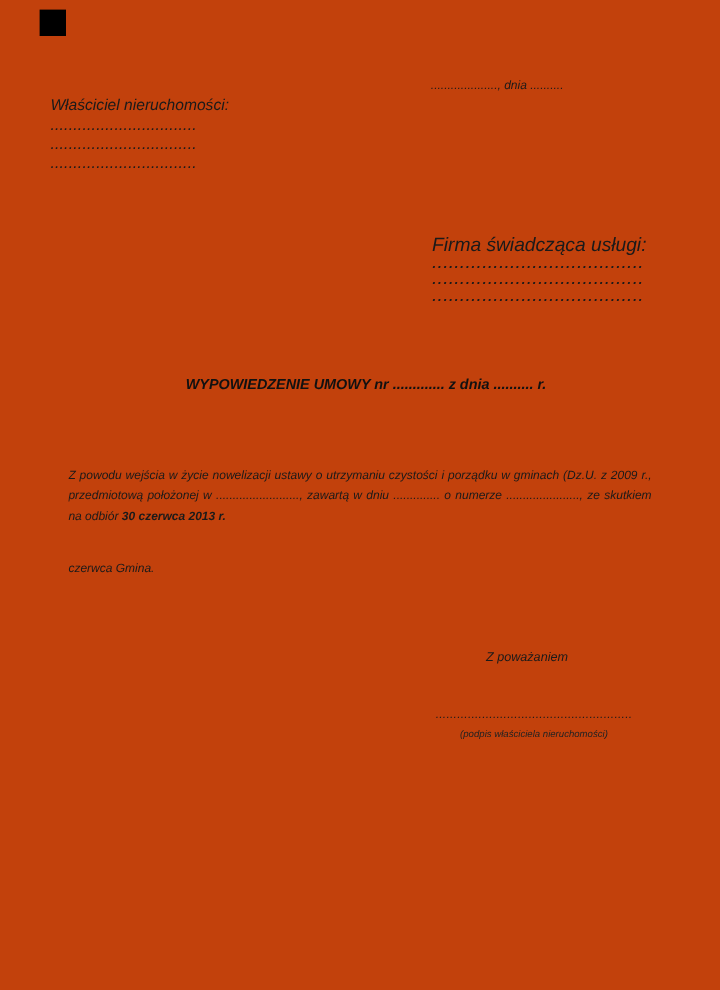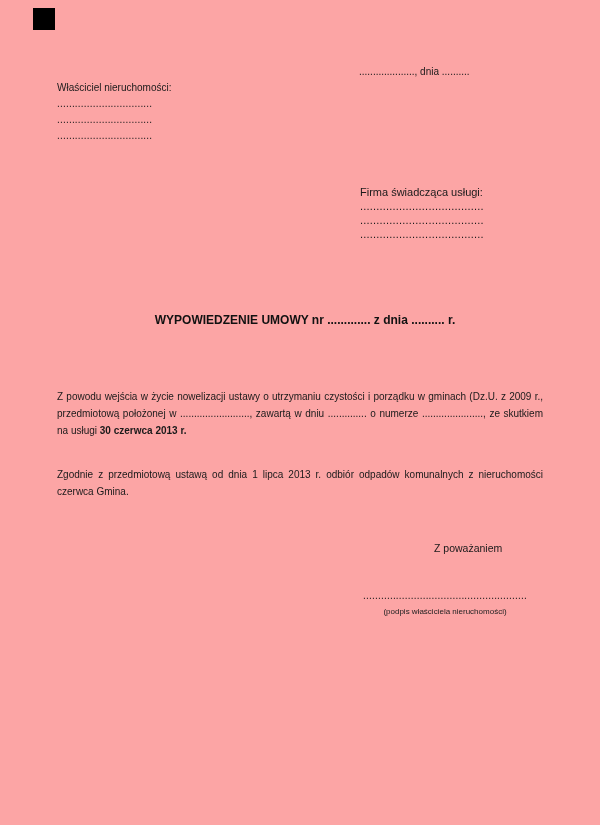--- a/index.html
+++ b/index.html
@@ -3,50 +3,51 @@
 <meta charset="utf-8">
 <style>
   * { margin: 0; padding: 0; box-sizing: border-box; }
   html, body { background: #ffffff; }
   body { font-family: "Liberation Sans", "DejaVu Sans", sans-serif; }
 
   .page {
     position: relative;
     width: 600px;
     height: 825px;
-    background: #fca5a5;
+    background: #c2410c;
     color: #1a1a1a;
     overflow: hidden;
+    font-style: italic;
   }
 
   .corner-mark {
     position: absolute;
     left: 33px; top: 8px;
     width: 22px; height: 22px;
     background: #000000;
   }
 
   .date-line {
     position: absolute;
     left: 359px; top: 66px;
     font-size: 10px;
     white-space: nowrap;
   }
 
   .owner {
     position: absolute;
-    left: 57px; top: 80px;
-    font-size: 10px;
+    left: 42px; top: 80px;
+    font-size: 13px;
     line-height: 16px;
   }
 
   .company {
     position: absolute;
-    left: 360px; top: 185px;
-    font-size: 11px;
+    left: 360px; top: 198px;
+    font-size: 16px;
     line-height: 14px;
   }
 
   .fill { white-space: nowrap; letter-spacing: 0.2px; }
 
   .title {
     position: absolute;
     left: 5px; top: 311px;
     width: 600px;
     text-align: center;
@@ -72,21 +73,20 @@
     text-align-last: justify;
     overflow: hidden;
   }
   .lline { white-space: nowrap; text-align: left; }
   .b { font-weight: bold; }
 
   .closing {
     position: absolute;
     left: 405px; top: 542px;
     font-size: 10.5px;
-    margin-left: 29px;
   }
 
   .signature {
     position: absolute;
     left: 360px; top: 590px;
     width: 170px;
     text-align: center;
   }
   .sig-dots {
     font-size: 10px;
@@ -123,25 +123,24 @@
     <div class="fill">......................................</div>
   </div>
 
   <div class="title">
     <div>WYPOWIEDZENIE UMOWY nr ............. z dnia .......... r.</div>
   </div>
 
   <div class="para p1">
     <div class="jline">Z powodu wejścia w życie nowelizacji ustawy o utrzymaniu czystości i porządku w gminach (Dz.U. z 2009 r.,</div>
     <div class="jline">przedmiotową położonej w ........................., zawartą w dniu .............. o numerze ......................, ze skutkiem</div>
-    <div class="lline"><span>na usługi </span><span class="b">30 czerwca 2013 r.</span></div>
+    <div class="lline"><span>na odbiór </span><span class="b">30 czerwca 2013 r.</span></div>
   </div>
 
   <div class="para p2">
-    <div class="jline">Zgodnie z przedmiotową ustawą od dnia 1 lipca 2013 r. odbiór odpadów komunalnych z nieruchomości</div>
     <div class="lline">czerwca Gmina.</div>
   </div>
 
   <div class="closing">Z poważaniem</div>
 
   <div class="signature">
     <div class="sig-dots">.......................................................</div>
     <div class="sig-cap">(podpis właściciela nieruchomości)</div>
   </div>
 

